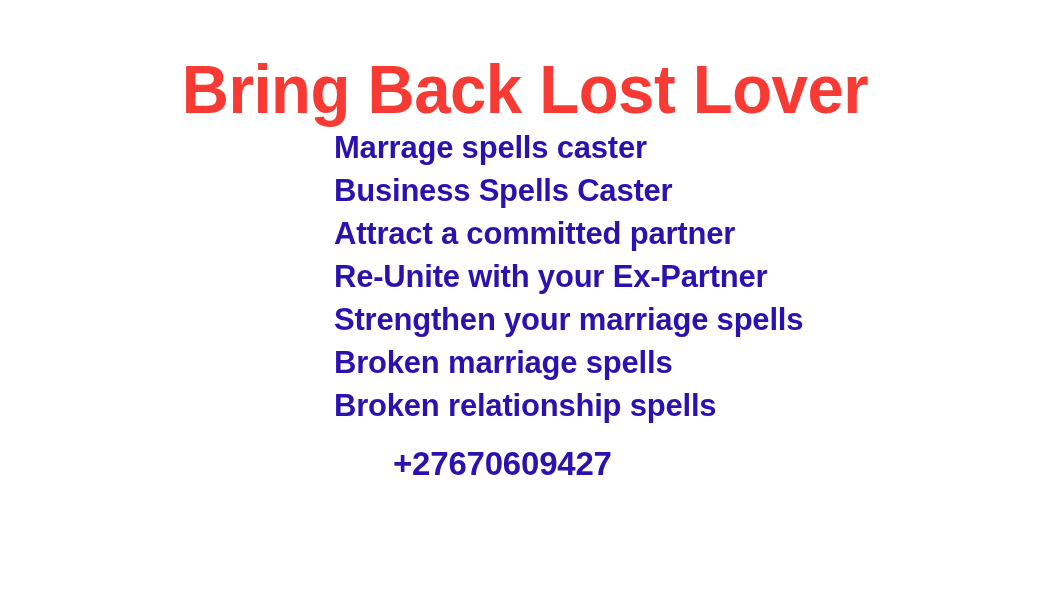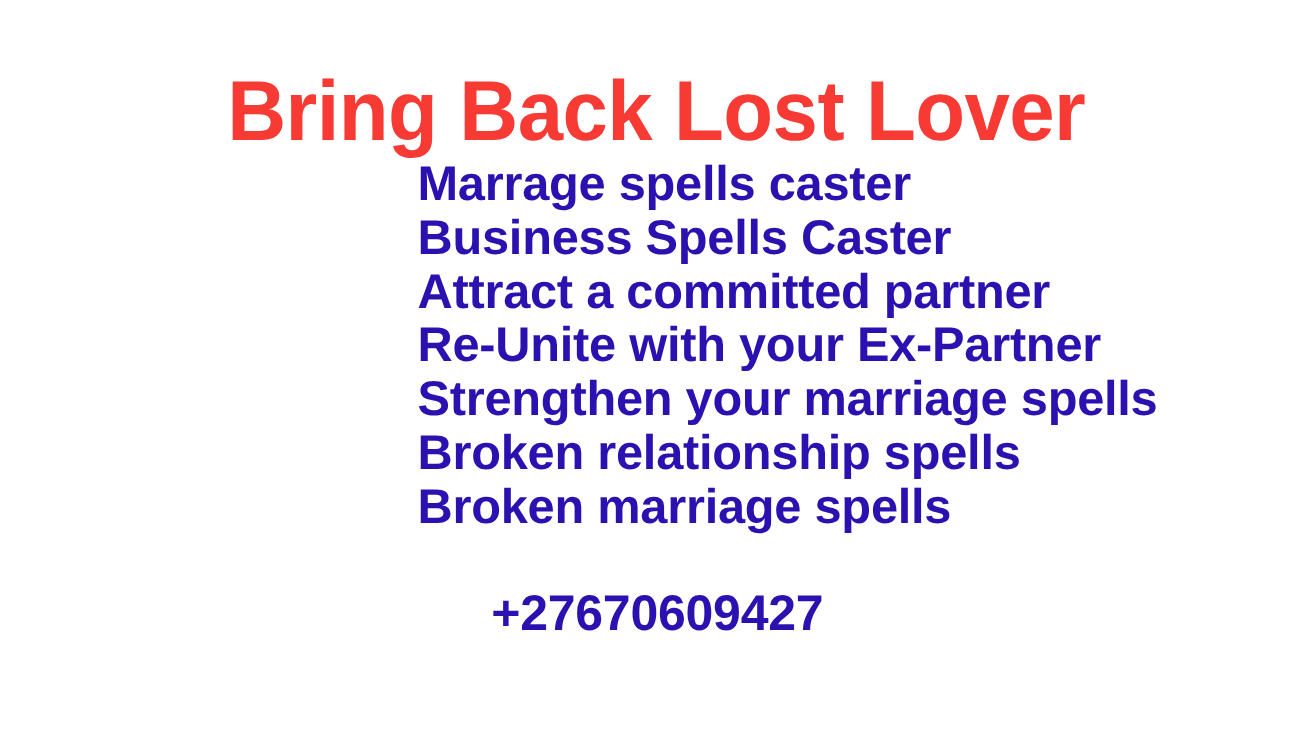--- a/index.html
+++ b/index.html
@@ -47,35 +47,35 @@
     top: 126px;
     width: 600px;
     margin: 0;
     padding: 0;
     list-style: none;
   }
 
   .service-item {
     font-family: "Liberation Sans", sans-serif;
     font-weight: bold;
-    font-size: 39px;
+    font-size: 31px;
     line-height: 43px;
     color: #2a11b0;
     white-space: nowrap;
     letter-spacing: -0.2px;
   }
 
   
   .phone {
     position: absolute;
     left: 393px;
-    top: 470px;
+    top: 442px;
     font-family: "Liberation Sans", sans-serif;
     font-weight: bold;
-    font-size: 40px;
+    font-size: 33px;
     line-height: 43px;
     color: #2a11b0;
     white-space: nowrap;
     letter-spacing: -0.2px;
   }
 </style>
 </head>
 <body>
 
 <div id="poster">
@@ -92,22 +92,22 @@
     <li class="service-item">
       <span>Attract a committed partner</span>
     </li>
     <li class="service-item">
       <span>Re-Unite with your Ex-Partner</span>
     </li>
     <li class="service-item">
       <span>Strengthen your marriage spells</span>
     </li>
     <li class="service-item">
-      <span>Broken relationship spells</span>
+      <span>Broken marriage spells</span>
     </li>
     <li class="service-item">
-      <span>Broken marriage spells</span>
+      <span>Broken relationship spells</span>
     </li>
   </ul>
 
   <div class="phone">+27670609427</div>
 
 </div>
 
 </body></html>

